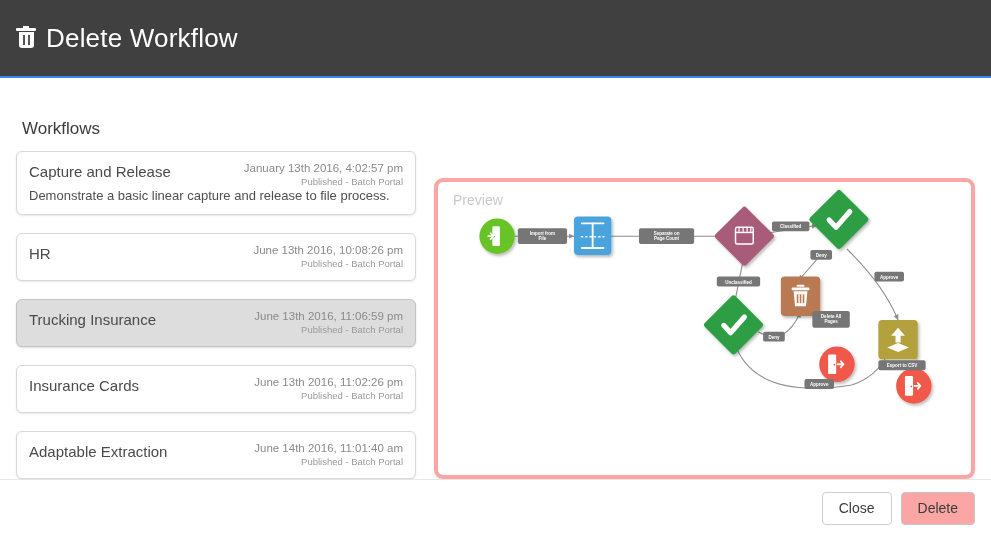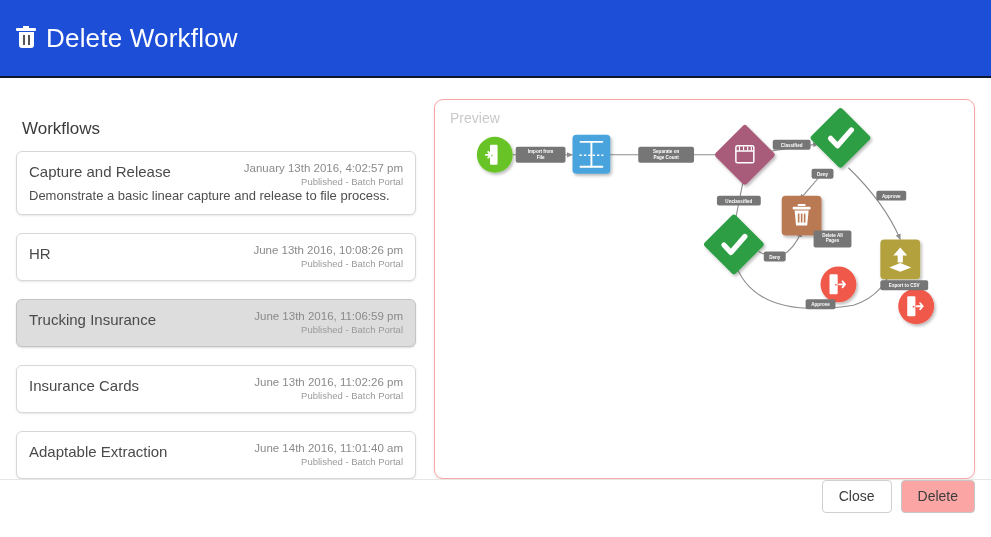--- a/index.html
+++ b/index.html
@@ -7,22 +7,22 @@
     margin: 0; padding: 0;
     width: 991px; height: 537px;
     background: #ffffff;
     font-family: "Liberation Sans", sans-serif;
     overflow: hidden;
   }
 
   
   .dialog-header {
     height: 78px;
-    background: #1d4ed8;
-    border-bottom: 2px solid #0f172a;
+    background: #404040;
+    border-bottom: 2px solid #3b82f6;
     display: flex;
     align-items: center;
     padding: 0 16px;
   }
   .dialog-title {
     color: #ffffff;
     font-size: 26px;
     font-weight: normal;
     letter-spacing: .2px;
     display: flex;
@@ -105,43 +105,43 @@
     font-size: 13px;
     color: #4e4e4e;
     margin-top: 0;
     line-height: 16px;
   }
 
   
   .right-col { flex: 1; padding-top: 6px; }
   .preview-panel {
     position: relative;
-    height: 380px;
-    border: 1px solid #fca5a5;
+    height: 301px;
+    border: 4px solid #fca5a5;
     border-radius: 9px;
     background: #ffffff;
     box-shadow: 0 2px 3px rgba(0,0,0,.09);
     overflow: hidden;
   }
   .preview-label {
     position: absolute;
     top: 10px; left: 15px;
     font-size: 14px;
     color: #c9c9c9;
   }
   .preview-canvas { position: absolute; inset: 0; }
 
   
   .dialog-footer {
     position: absolute;
     left: 0; right: 0; bottom: 0;
     height: 58px;
     border-top: 1px solid #e7e7e7;
     display: flex;
-    align-items: flex-start;
+    align-items: center;
     justify-content: flex-end;
     gap: 9px;
     padding-right: 16px;
     background: #fff;
   }
   .btn {
     font-family: "Liberation Sans", sans-serif;
     font-size: 14px;
     color: #3c3c3c;
     border: 1px solid #cfcfcf;

